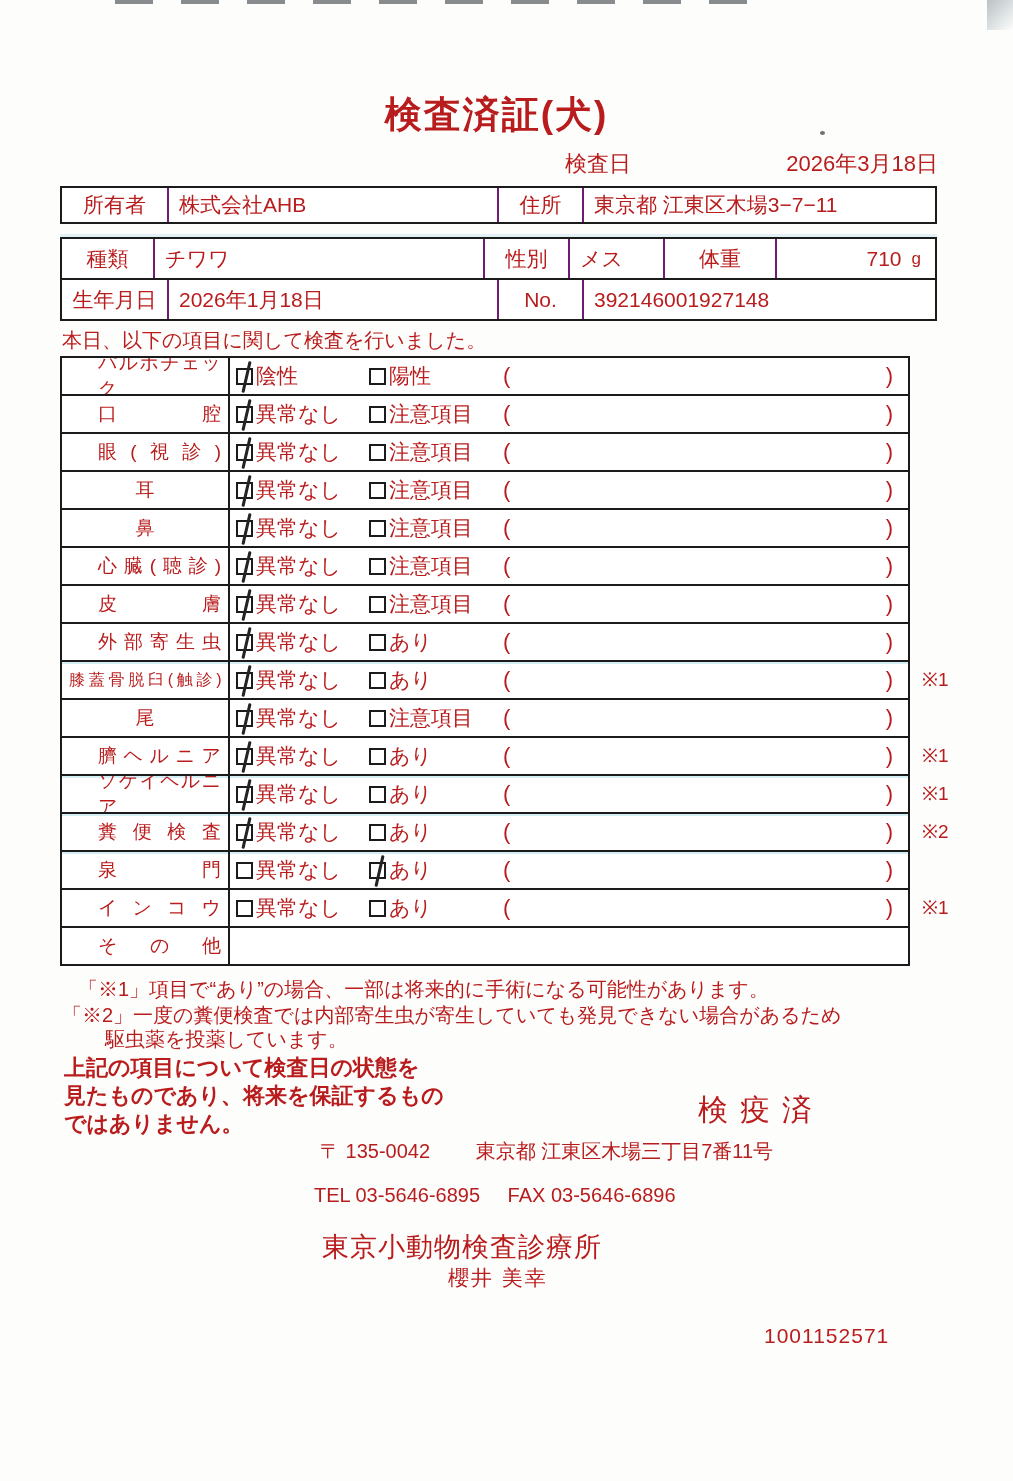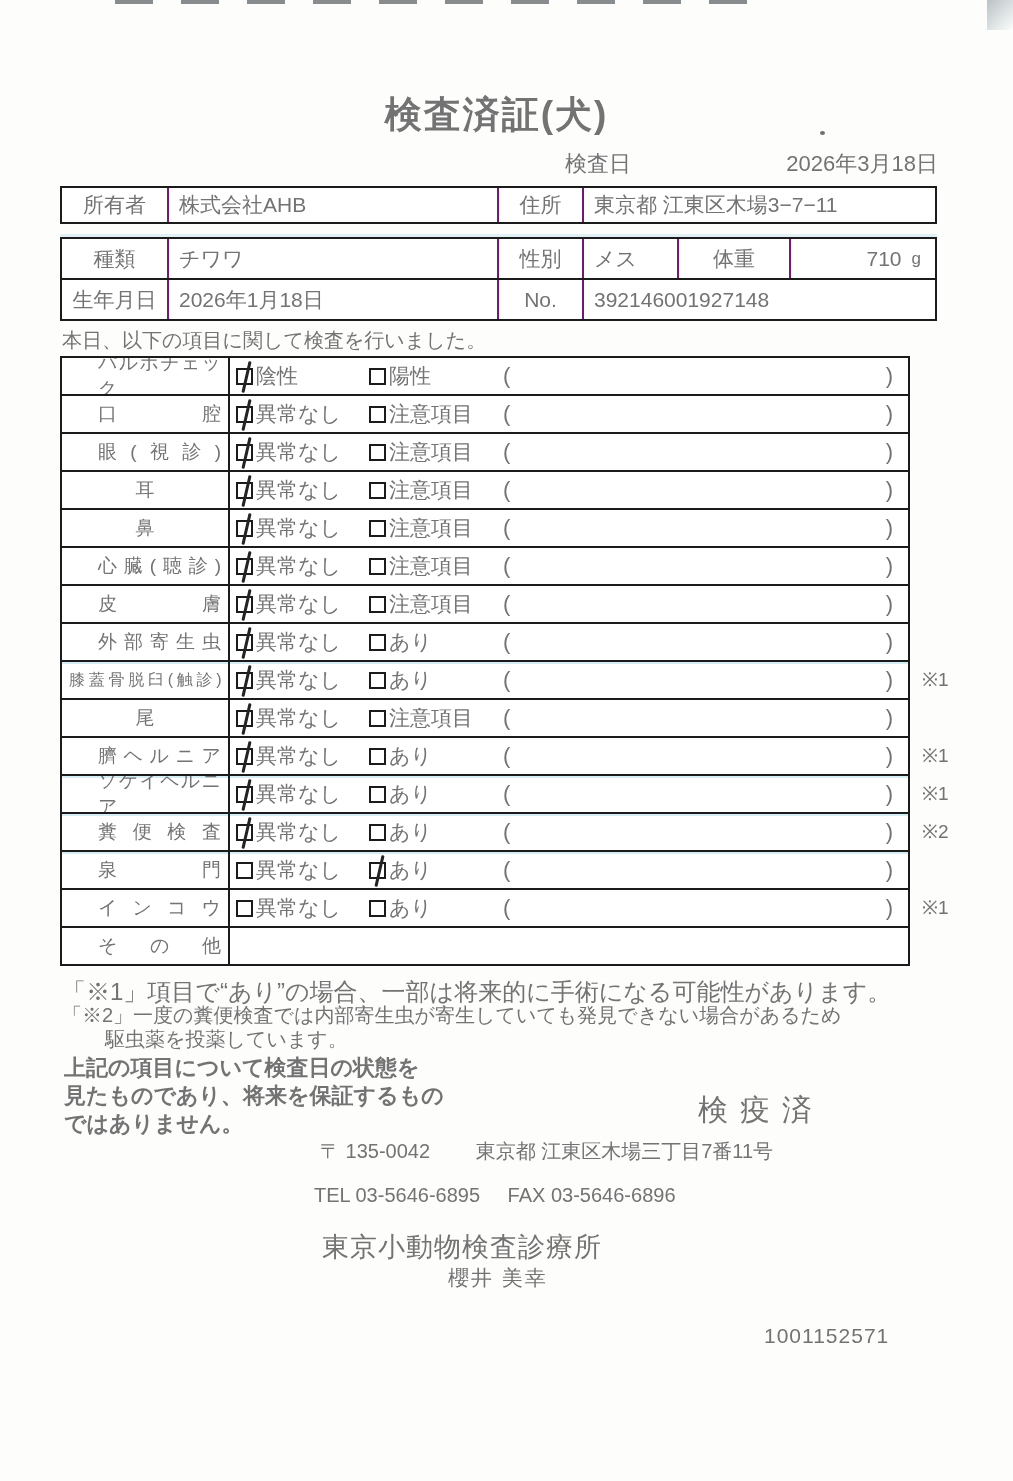--- a/index.html
+++ b/index.html
@@ -2,21 +2,21 @@
 <html><head>
 <meta charset="utf-8">
 <style>
   html,body { margin:0; padding:0; background:#e8e8e8; }
   .page {
     position:relative;
     width:1013px; height:1481px;
     margin:0 auto;
     background:#fdfdfc;
     font-family:"Liberation Sans", sans-serif;
-    color:#737373;
+    color:#b91c1c;
     overflow:hidden;
   }
   
   .artifact-top-dashes {
     position:absolute; left:115px; top:0; width:650px; height:4px;
     background:repeating-linear-gradient(90deg,#4a4f52 0 38px, transparent 38px 66px);
     opacity:.65;
   }
   .artifact-corner {
     position:absolute; right:0; top:0; width:26px; height:30px;
@@ -77,21 +77,21 @@
   .cbox.checked::after {
     content:""; position:absolute; left:7px; top:-9px; width:3px; height:32px;
     background:#232323; transform:rotate(13deg); border-radius:1px;
   }
   .olabel { font-size:21px; white-space:nowrap; }
   .paren { position:absolute; top:50%; transform:translateY(-50%); font-size:22px; }
   .paren.open { left:273px; } .paren.close { right:15px; }
   .cnote { position:absolute; left:860px; top:4px; width:60px; font-size:19px; white-space:nowrap; }
 
   
-  .note1 { position:absolute; left:62px; top:976px;  font-size:24px; white-space:nowrap; }
+  .note1 { position:absolute; left:78px; top:976px;  font-size:20px; white-space:nowrap; }
   .note2a { position:absolute; left:62px; top:1002px; font-size:20px; white-space:nowrap; }
   .note2b { position:absolute; left:105px; top:1026px; font-size:20px; white-space:nowrap; }
   .disclaimer { position:absolute; left:64px; top:1054px; font-size:22px; font-weight:bold; line-height:28px; }
   .stamp { position:absolute; left:698px; top:1090px; font-size:30px; letter-spacing:12px; white-space:nowrap; }
   .postal-line { position:absolute; left:320px; top:1138px; font-size:20px; white-space:nowrap; }
   .postal-code { margin-right:40px; }
   .tel-line { position:absolute; left:314px; top:1184px; font-size:20px; white-space:nowrap; }
   .tel { margin-right:22px; }
   .clinic-name { position:absolute; left:322px; top:1229px; font-size:27px; letter-spacing:1px; white-space:nowrap; }
   .vet-name { position:absolute; left:448px; top:1264px; font-size:21px; letter-spacing:2px; white-space:nowrap; }
@@ -113,21 +113,21 @@
 
   <div class="hd-table owner-table">
     <div class="hd-cell hd-label" style="width:105px">所有者</div>
     <div class="hd-cell hd-value" style="width:330px">株式会社AHB</div>
     <div class="hd-cell hd-label" style="width:85px">住所</div>
     <div class="hd-cell hd-value" style="flex:1">東京都 江東区木場3−7−11</div>
   </div>
 
   <div class="hd-table animal-table">
     <div class="animal-row">
-      <div class="hd-cell hd-label" style="width:105px">種類</div>
+      <div class="hd-cell hd-label" style="width:91px">種類</div>
       <div class="hd-cell hd-value" style="width:330px">チワワ</div>
       <div class="hd-cell hd-label" style="width:85px">性別</div>
       <div class="hd-cell hd-value" style="width:95px">メス</div>
       <div class="hd-cell hd-label" style="width:112px">体重</div>
       <div class="hd-cell weight-cell" style="flex:1">
         <span>710</span>
         <span class="weight-unit">g</span>
       </div>
     </div>
     <div class="animal-row">

